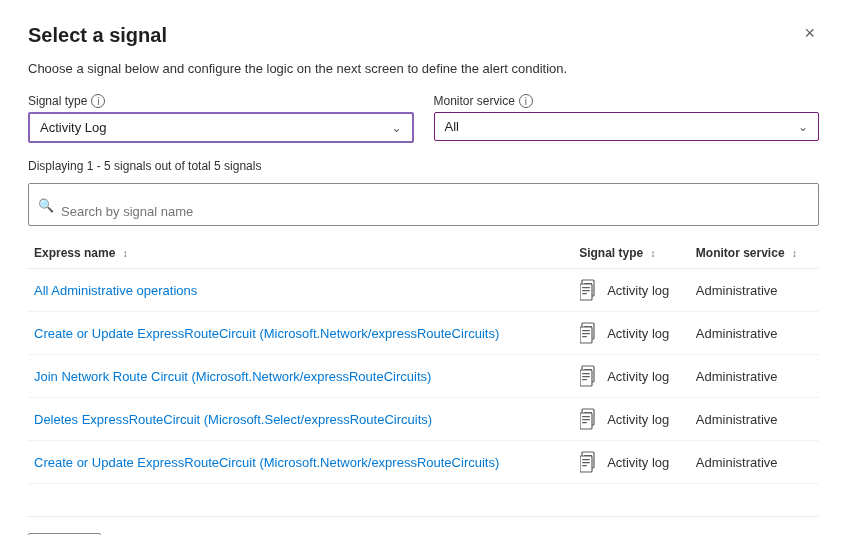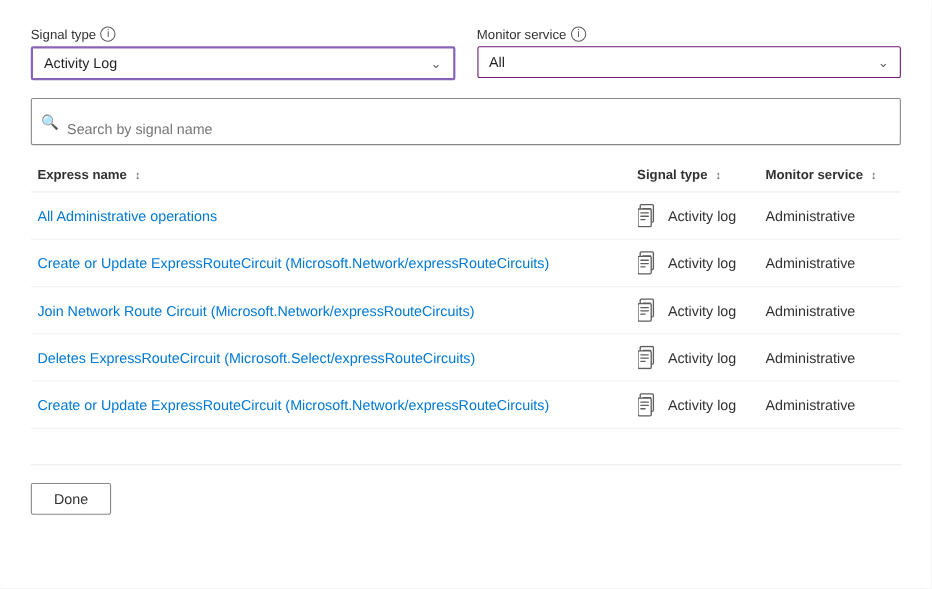--- a/index.html
+++ b/index.html
@@ -190,21 +190,26 @@
       padding: 6px 20px;
       font-size: 13px;
       cursor: pointer;
       border-radius: 2px;
     }
   </style>
 </head>
 <body>
 
 <div class="dialog">
-
+  <div class="dialog-header">
+    <h1 class="dialog-title">Select a signal</h1>
+    <button class="close-btn">×</button>
+  </div>
+
+  <p class="description">Choose a signal below and configure the logic on the next screen to define the alert condition.</p>
 
   <div class="fields-row">
     <div class="field-group signal-type">
       <div class="field-label">
         <span>Signal type</span>
         <span class="info-icon">i</span>
       </div>
       <div class="select-box active-border">
         <span>Activity Log</span>
         <span class="chevron">⌄</span>
@@ -215,20 +220,21 @@
         <span>Monitor service</span>
         <span class="info-icon">i</span>
       </div>
       <div class="select-box">
         <span>All</span>
         <span class="chevron">⌄</span>
       </div>
     </div>
   </div>
 
+  <p class="displaying-text">Displaying 1 - 5 signals out of total 5 signals</p>
 
   <div class="search-wrapper">
     <span class="search-icon-wrap">🔍</span>
     <input type="text" class="search-box" placeholder="Search by signal name" style="">
   </div>
 
   <div class="table-container">
     <table>
       <thead>
         <tr>

